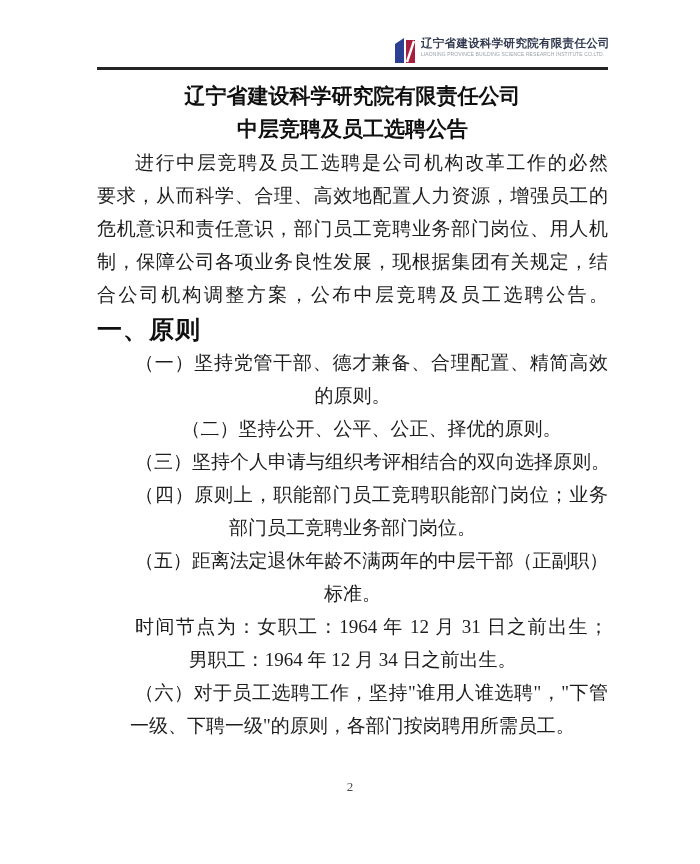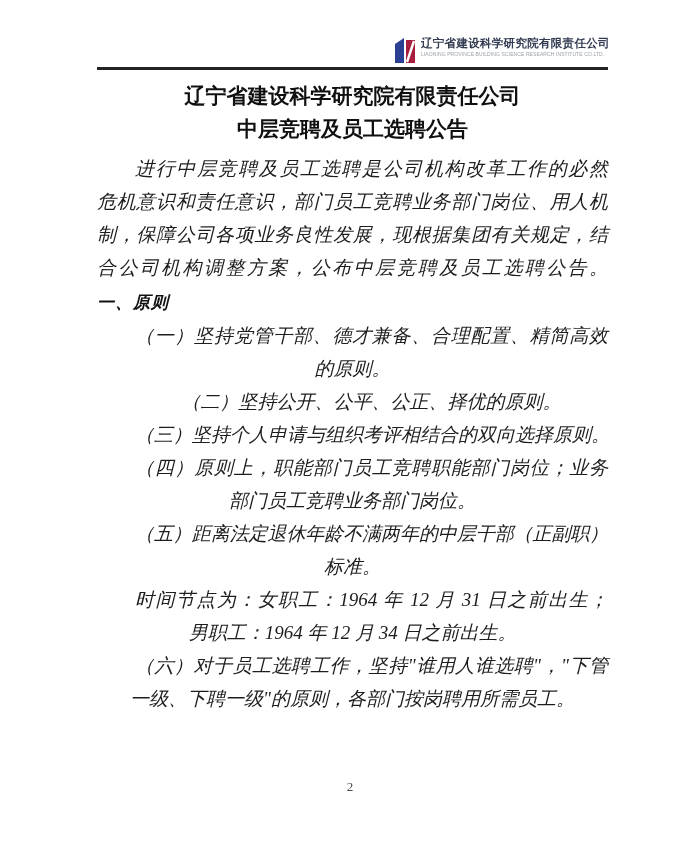--- a/index.html
+++ b/index.html
@@ -31,31 +31,31 @@
   .rule{
     position:absolute;top:67px;left:97px;width:511px;height:2.5px;
     background:#242424;
   }
   
   .main{position:absolute;top:80px;left:97px;width:511px;}
   .title{
     text-align:center;font-size:21px;font-weight:bold;
     line-height:33px;color:#101010;white-space:nowrap;
   }
-  .body{margin-top:6px;font-style:italic;}
+  .body{margin-top:0;}
   .ln{
     font-size:19px;line-height:33px;color:#1d1d1d;
     white-space:nowrap;
   }
   .full{text-align:justify;text-align-last:justify;text-justify:inter-character;}
   .lastln{text-align:center;}
   .ind{padding-left:38px;}
   .tight{letter-spacing:-0.3px;}
   .heading{
-    font-size:17px;line-height:33px;font-weight:bold;color:#101010;
+    font-size:25px;line-height:33px;font-weight:bold;color:#101010;
     margin-top:2px;letter-spacing:1px;
   }
   .pageno{
     position:absolute;top:779px;left:0;width:700px;
     text-align:center;font-size:13px;color:#4a4a4a;
   }
 </style>
 </head>
 <body>
 
@@ -73,20 +73,21 @@
     </div>
   </div>
   <div class="rule"></div>
 
   <div class="main">
     <div class="title">辽宁省建设科学研究院有限责任公司</div>
     <div class="title">中层竞聘及员工选聘公告</div>
 
     <div class="body">
       <div class="ln full ind">进行中层竞聘及员工选聘是公司机构改革工作的必然</div>
+      <div class="ln full">要求，从而科学、合理、高效地配置人力资源，增强员工的</div>
       <div class="ln full">危机意识和责任意识，部门员工竞聘业务部门岗位、用人机</div>
       <div class="ln full">制，保障公司各项业务良性发展，现根据集团有关规定，结</div>
       <div class="ln full">合公司机构调整方案，公布中层竞聘及员工选聘公告。</div>
 
       <div class="heading">一、原则</div>
 
       <div class="ln full ind">（一）坚持党管干部、德才兼备、合理配置、精简高效</div>
       <div class="ln lastln">的原则。</div>
       <div class="ln lastln ind">（二）坚持公开、公平、公正、择优的原则。</div>
       <div class="ln full ind">（三）坚持个人申请与组织考评相结合的双向选择原则。</div>

